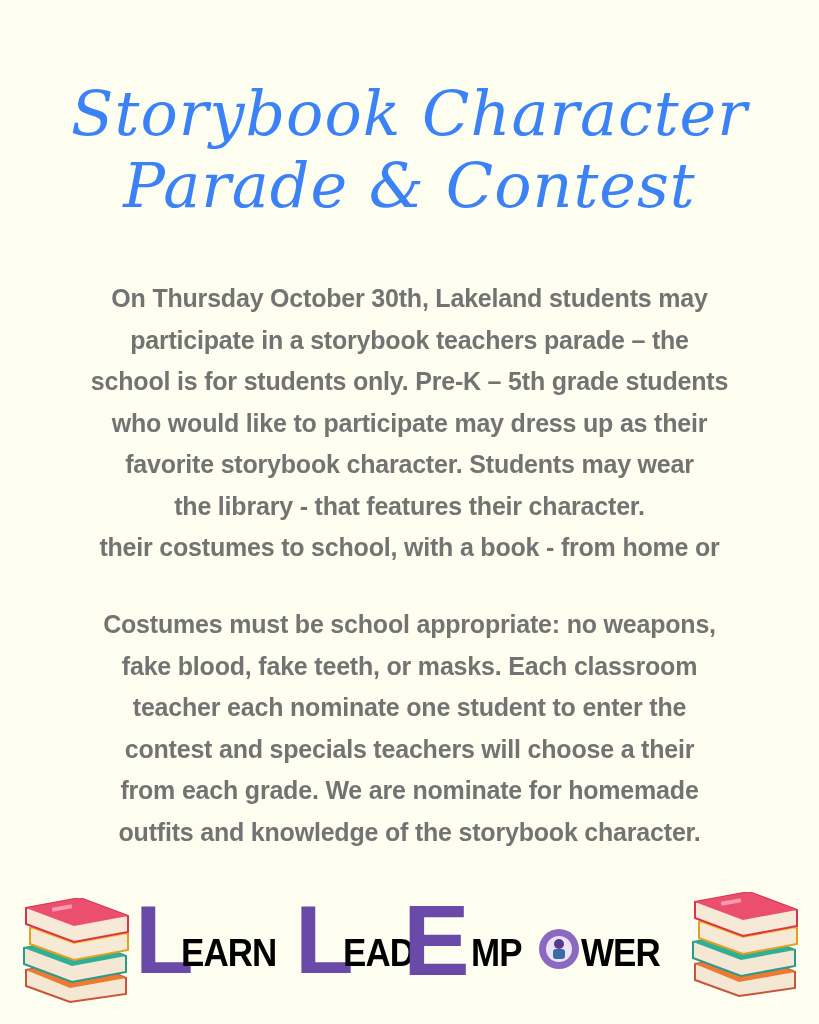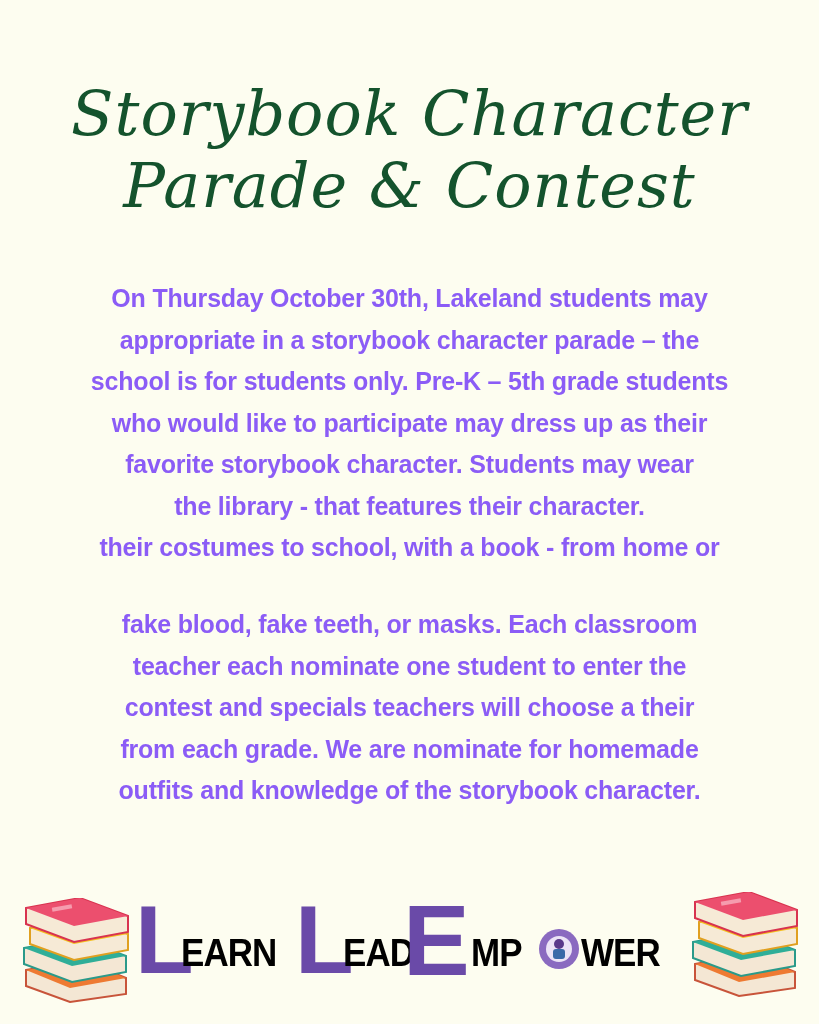--- a/index.html
+++ b/index.html
@@ -8,30 +8,30 @@
       background: #fdfdf0;
       position: relative; overflow: hidden;
       color: #7a3a1c;
     }
     .title {
       position: absolute; left: 0; top: 78px; width: 819px;
       text-align: center;
       font-family: "DejaVu Serif", serif;
       font-style: italic;
       font-size: 62px; line-height: 72px;
-      color: #14532d;
+      color: #3b82f6;
       letter-spacing: 1px;
     }
     .para {
       position: absolute; left: 20px; width: 779px;
       text-align: center;
       font-family: "Liberation Sans", sans-serif;
       font-weight: bold;
       font-size: 25px; line-height: 41.5px;
-      color: #8b5cf6;
+      color: #737373;
       letter-spacing: -0.2px;
     }
     .para1 { top: 278px; }
     .para2 { top: 604px; }
     .para span { display: block; }
     .footer {
       position: absolute; left: 0; top: 890px; width: 819px; height: 120px;
     }
     .books { position: absolute; }
     .books-left { left: 22px; top: 8px; }
@@ -53,29 +53,30 @@
 </head>
 <body>
 
 <div class="title">
   <div>Storybook Character</div>
   <div>Parade &amp; Contest</div>
 </div>
 
 <div class="para para1">
   <span>On Thursday October 30th, Lakeland students may</span>
-  <span>appropriate in a storybook character parade – the</span>
+  <span>participate in a storybook teachers parade – the</span>
   <span>school is for students only. Pre-K – 5th grade students</span>
   <span>who would like to participate may dress up as their</span>
   <span>favorite storybook character. Students may wear</span>
   <span>the library - that features their character.</span>
   <span>their costumes to school, with a book - from home or</span>
 </div>
 
 <div class="para para2">
+  <span>Costumes must be school appropriate: no weapons,</span>
   <span>fake blood, fake teeth, or masks. Each classroom</span>
   <span>teacher each nominate one student to enter the</span>
   <span>contest and specials teachers will choose a their</span>
   <span>from each grade. We are nominate for homemade</span>
   <span>outfits and knowledge of the storybook character.</span>
 </div>
 
 <div class="footer">
   <svg class="books books-left" width="110" height="105" viewBox="0 0 110 105">
     <g>

